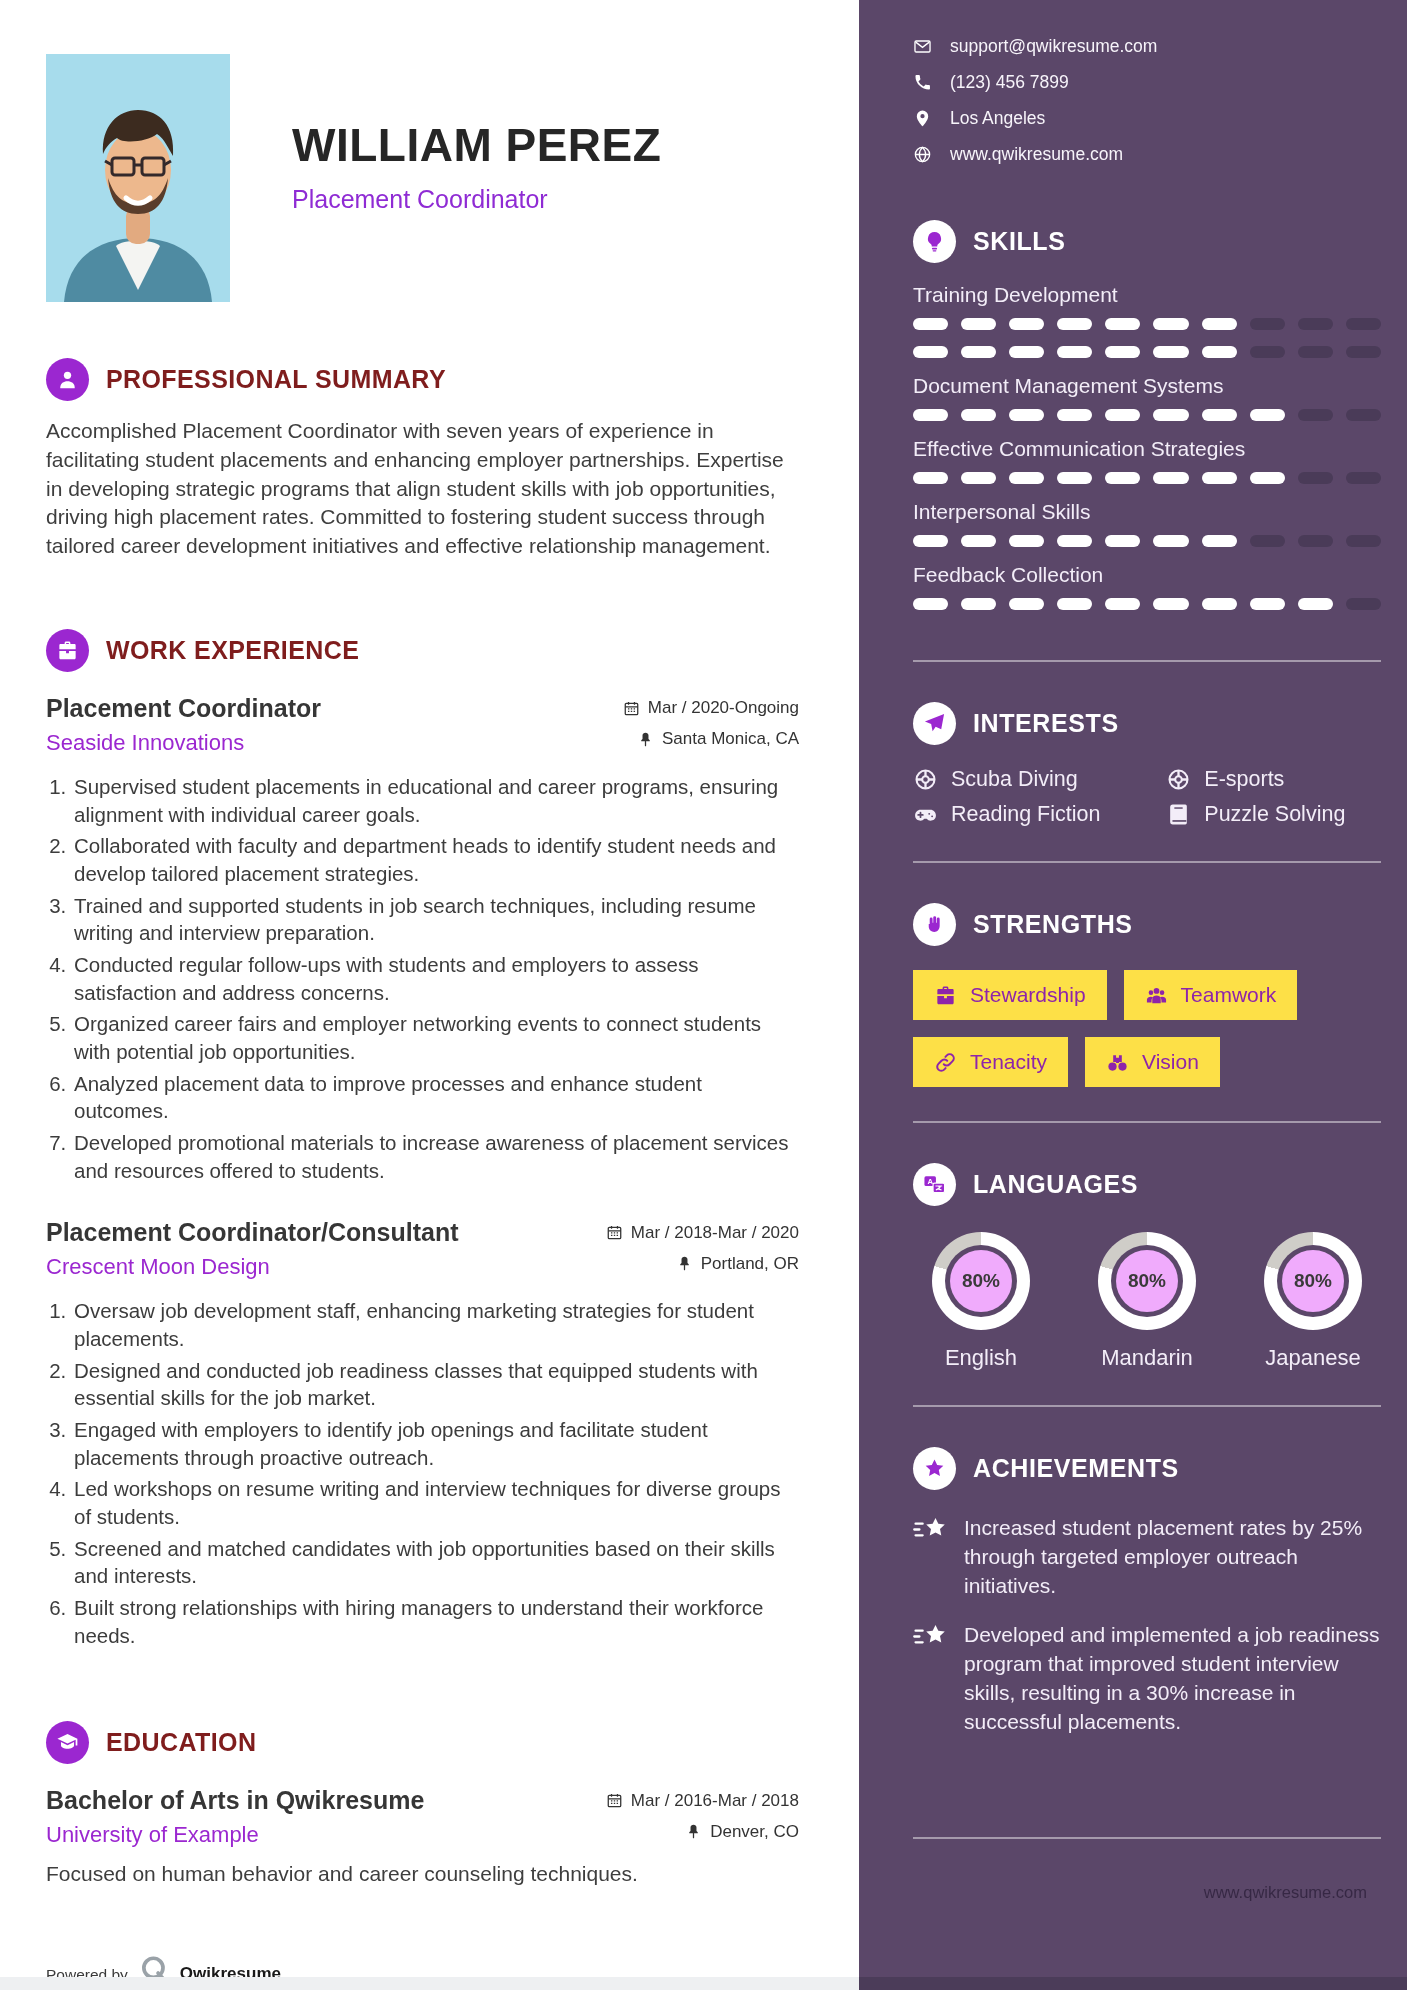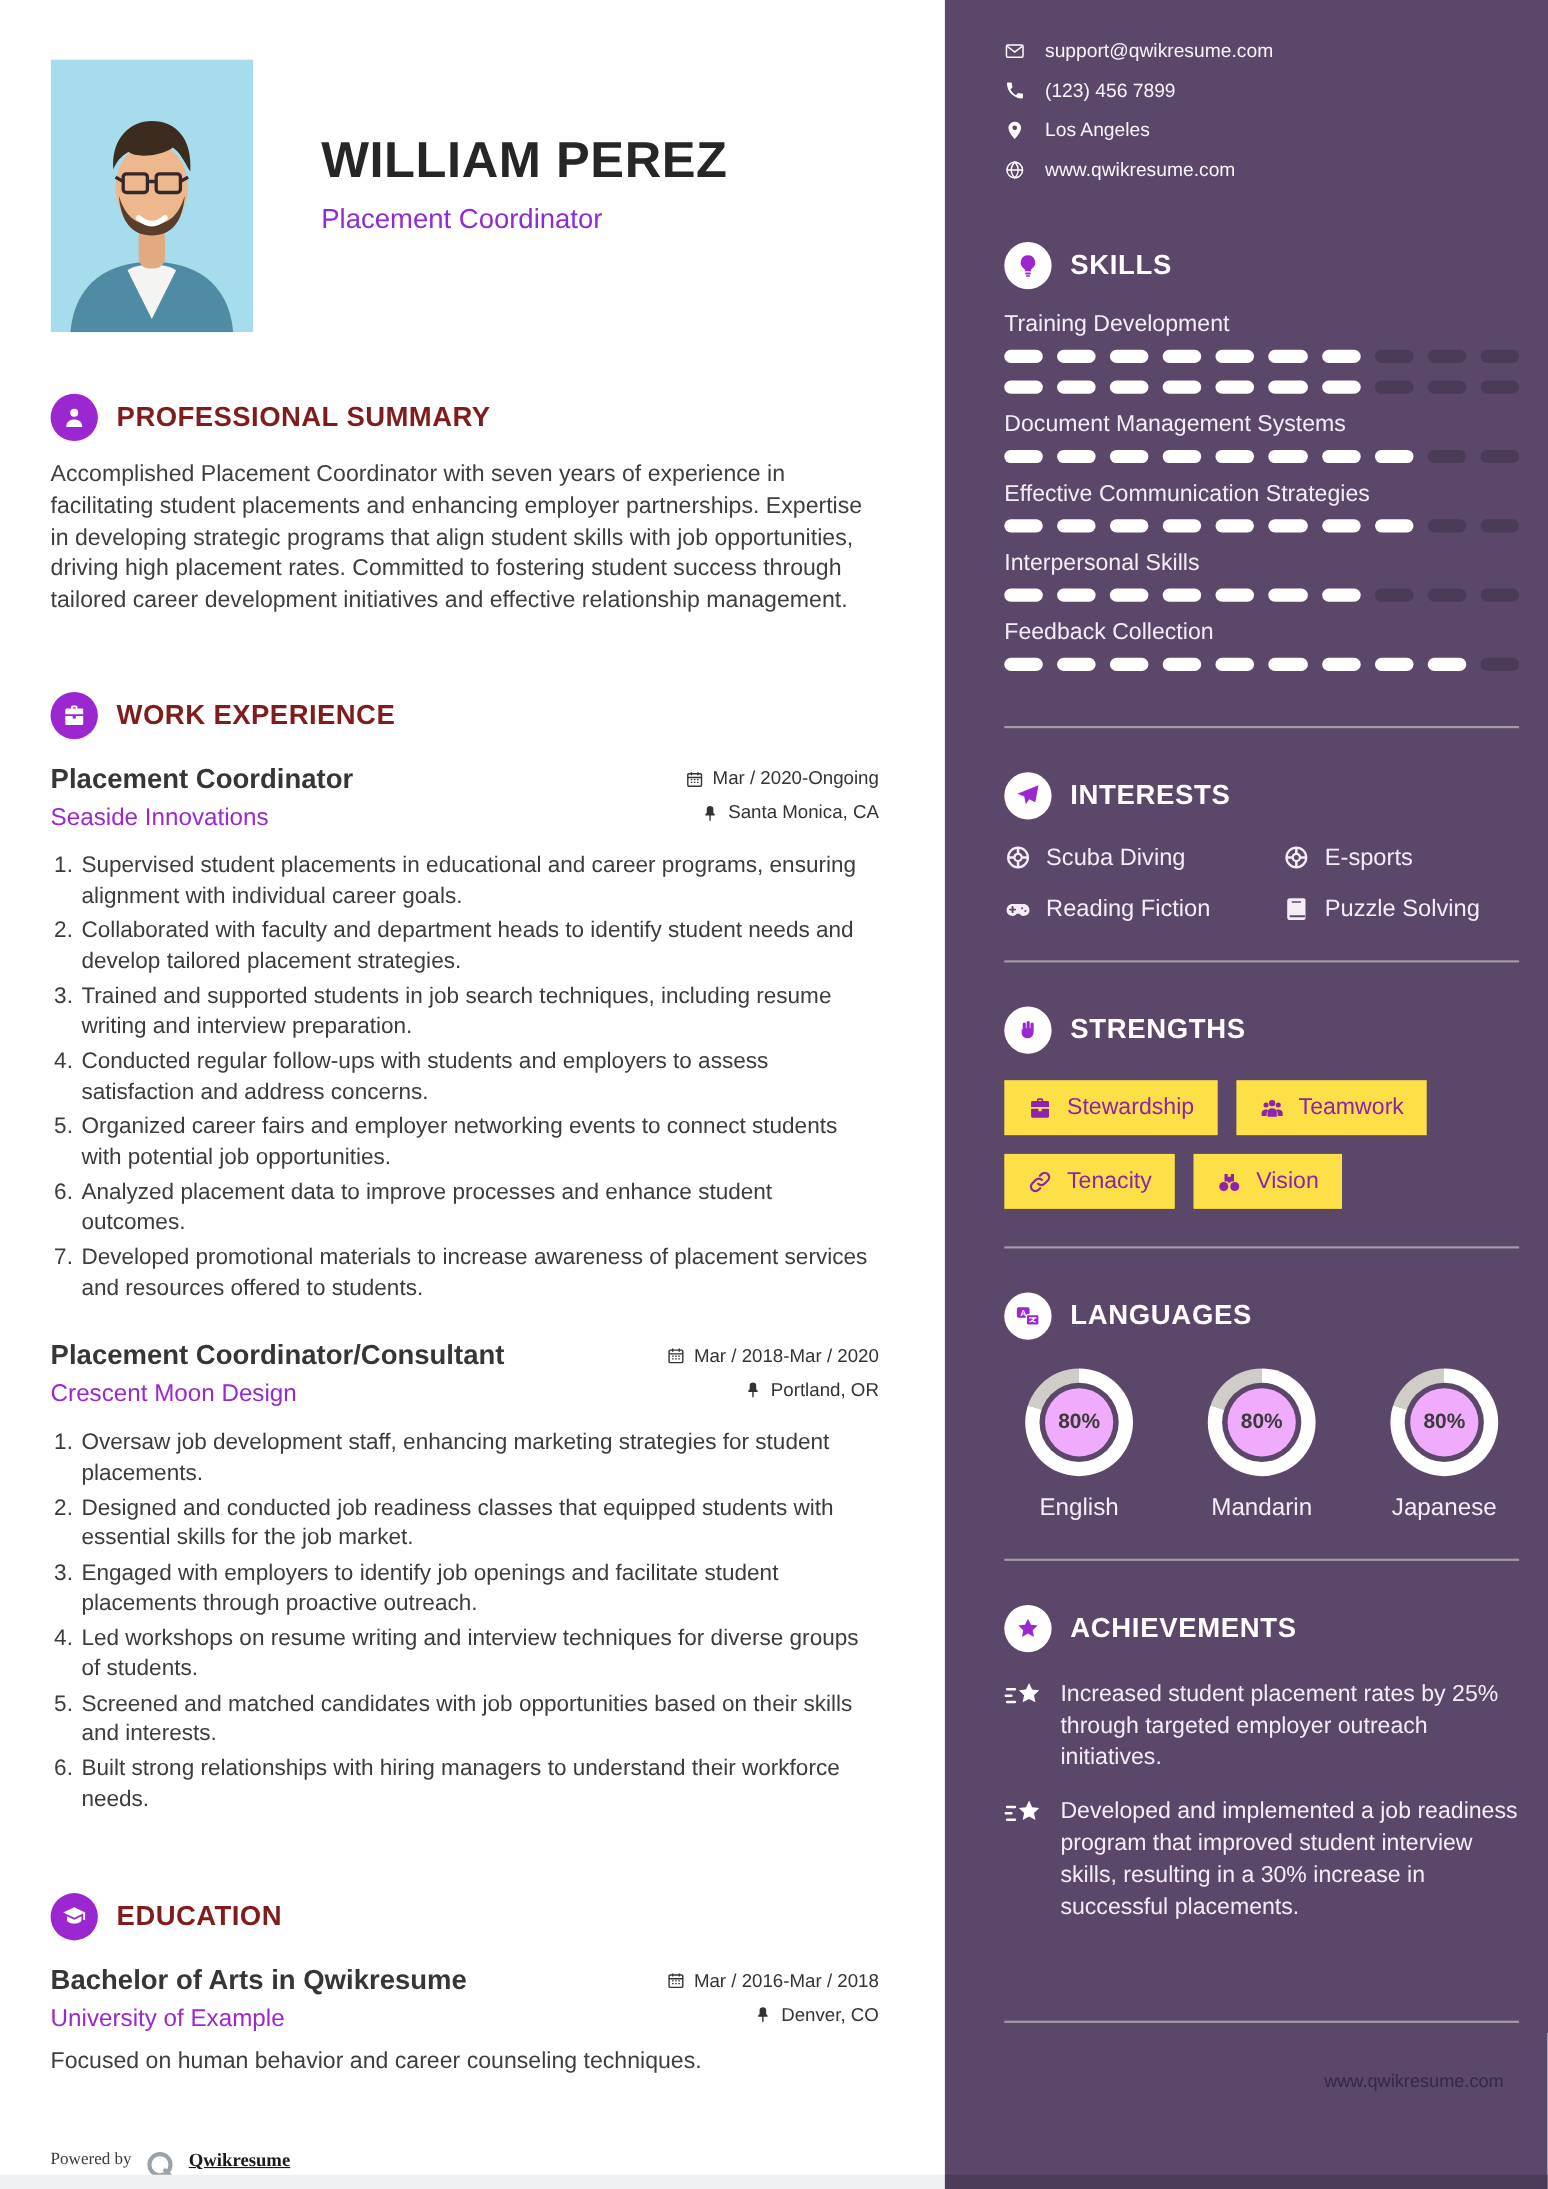--- a/index.html
+++ b/index.html
@@ -39,21 +39,21 @@
   .job + .job{margin-top:34px;}
   .jrow{display:flex;justify-content:space-between;align-items:center;}
   .jtitle{font-size:25px;font-weight:700;color:#363636;margin:0;}
   .jcompany{font-size:22px;color:var(--accent);margin-top:7px;}
   .meta{display:flex;align-items:center;gap:8px;font-size:17px;color:#333;white-space:nowrap;}
   .micon svg{width:17px;height:17px;display:block;}
   .jlist{margin:17px 0 0;padding-left:26px;}
   .jlist li{font-size:20.5px;line-height:1.35;color:#3c3c3c;margin-bottom:4px;padding-left:2px;}
   .edu-desc{font-size:21px;color:#3e3e3e;margin:14px 0 0;}
 
-  .footer{display:flex;align-items:flex-start;gap:11px;margin-top:auto;margin-bottom:64px;font-family:Liberation Serif, serif;}
+  .footer{display:flex;align-items:flex-end;gap:11px;margin-top:auto;margin-bottom:64px;}
   .pb{font-size:15.5px;color:#3a3a3a;}
   .qlogo svg{width:30px;height:30px;display:block;}
   .brand{font-size:17px;color:#191919;font-weight:600;text-decoration:underline;cursor:pointer;}
 
   
   .sidebar{width:548px;flex:0 0 548px;background:var(--purple);color:#fff;display:flex;flex-direction:column;padding:36px 26px 88px 54px;}
   .contact{list-style:none;margin:0;padding:0;}
   .contact li{display:flex;align-items:center;gap:18px;margin-bottom:15px;font-size:17.5px;color:#f7f4fa;}
   .c-icon svg{width:19px;height:19px;display:block;color:#fff;}
 
@@ -61,21 +61,21 @@
   .skills-list{margin-top:20px;}
   .skill{margin-bottom:16px;}
   .skill-name{font-size:21px;color:var(--side-text);margin-bottom:11px;}
   .skill-bar{display:flex;gap:13px;}
   .dash{height:12px;flex:1;border-radius:6px;}
   .dash.on{background:#ffffff;}
   .dash.off{background:var(--purple-dark);}
 
   .hr-side{border:0;height:2px;background:rgba(255,255,255,.45);margin:34px 0 0;}
 
-  .interests-grid{display:grid;grid-template-columns:1.18fr 1fr;row-gap:22px;margin-top:22px;}
+  .interests-grid{display:grid;grid-template-columns:1.18fr 1fr;row-gap:10px;margin-top:22px;}
   .interest{display:flex;align-items:center;gap:13px;font-size:21.5px;color:var(--side-text);}
   .i-icon svg{width:25px;height:25px;display:block;}
 
   .chips{display:flex;flex-wrap:wrap;gap:17px;margin-top:24px;}
   .chip{display:inline-flex;align-items:center;gap:13px;background:#fde047;padding:13px 21px;font-size:21px;color:var(--accent2);}
   .chip svg{width:23px;height:23px;display:block;}
 
   .languages-row{display:flex;justify-content:space-between;margin-top:26px;padding:0 2px;}
   .lang{display:flex;flex-direction:column;align-items:center;width:132px;}
   .ring{width:98px;height:98px;border-radius:50%;display:flex;align-items:center;justify-content:center;}

